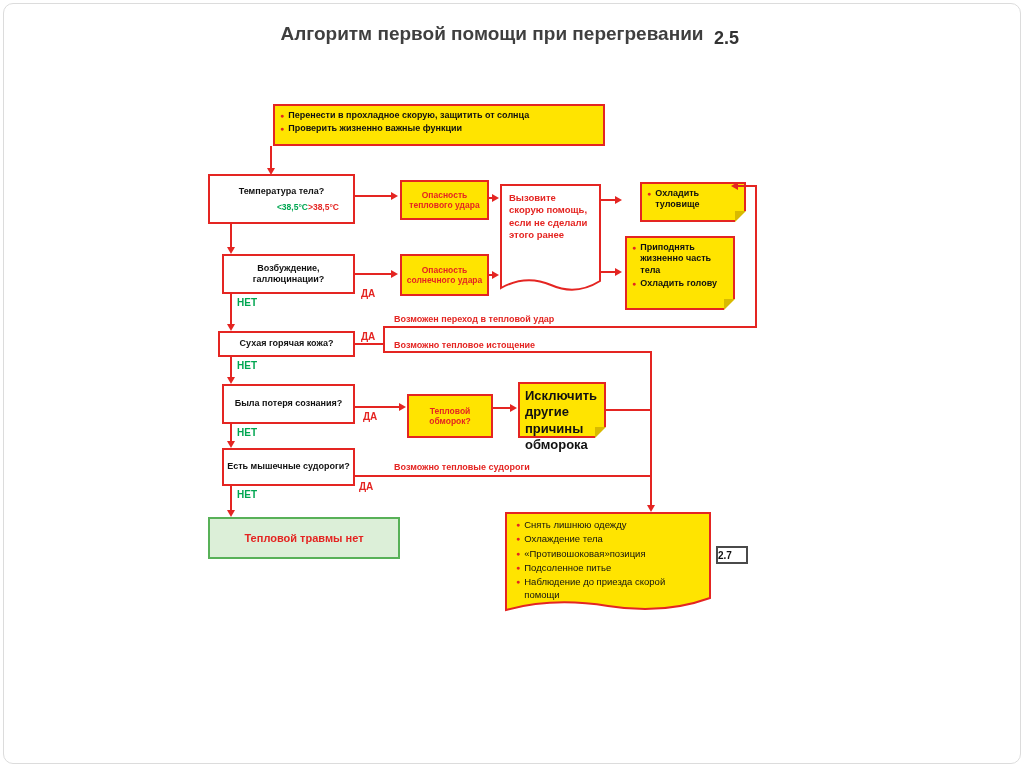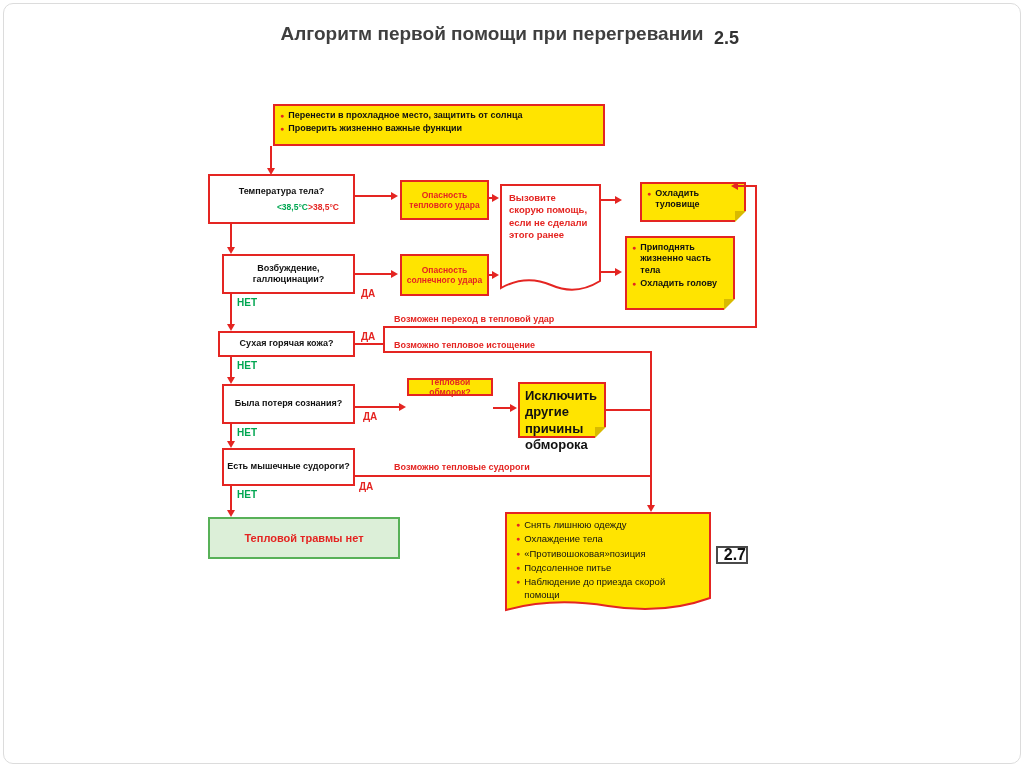--- a/index.html
+++ b/index.html
@@ -48,35 +48,35 @@
   .ann{position:absolute;color:var(--red);font-weight:bold;font-size:9px;white-space:nowrap}
 
   .docwrap{position:absolute}
   .docwrap svg{position:absolute;left:0;top:0}
   .doctext{position:absolute;color:var(--red);font-weight:bold;font-size:9.5px;line-height:1.3}
   .bignotetext{position:absolute;color:var(--ink);font-weight:normal;font-size:9.5px;line-height:1.3}
 
   .gbox{position:absolute;background:#dcefd8;border:2px solid #58b158;display:flex;
         align-items:center;justify-content:center;font-weight:bold;font-size:11px;color:var(--red)}
   .refbox{position:absolute;background:#fff;border:2px solid #4a4a4a;display:flex;align-items:center;
-        justify-content:flex-end;font-weight:bold;font-size:16px;color:#111}
+        justify-content:flex-start;font-weight:bold;font-size:10px;color:#111}
 </style>
 </head>
 <body>
 
 <div class="canvas">
   <div class="frame"></div>
 
   <div class="title">Алгоритм первой помощи при перегревании</div>
   <div class="slidenum">2.5</div>
 
   <div class="note" style="left:273px;top:104px;width:332px;height:42px">
     <div class="brow">
       <span class="bul">●</span>
-      <span>Перенести в прохладное место, защитить от солнца</span>
+      <span>Перенести в прохладное скорую, защитить от солнца</span>
     </div>
     <div class="brow">
       <span class="bul">●</span>
       <span>Проверить жизненно важные функции</span>
     </div>
   </div>
 
   <div class="vl" style="left:270px;top:146px;height:23px"></div>
   <div class="ar d" style="left:267px;top:168px"></div>
 
@@ -175,21 +175,21 @@
   <div class="ar d" style="left:227px;top:377px"></div>
 
   <div class="box qbox" style="left:222px;top:384px;width:133px;height:40px">
     <span>Была потеря сознания?</span>
   </div>
   <div class="hl" style="left:355px;top:406px;width:46px"></div>
   <div class="ar r" style="left:399px;top:403px"></div>
   <div class="lbl yes" style="left:363px;top:411px">ДА</div>
   <div class="lbl no" style="left:237px;top:427px">НЕТ</div>
 
-  <div class="ybox" style="left:407px;top:378px;width:86px;height:18px">
+  <div class="ybox" style="left:407px;top:394px;width:86px;height:44px">
     <span>Тепловой обморок?</span>
   </div>
   <div class="hl" style="left:493px;top:407px;width:19px"></div>
   <div class="ar r" style="left:510px;top:404px"></div>
 
   <div class="note" style="left:518px;top:382px;width:88px;height:56px;font-size:13px">
     <span>Исключить другие причины обморока</span>
     <span class="fold"></span>
   </div>
   <div class="hl" style="left:606px;top:409px;width:45px"></div>

